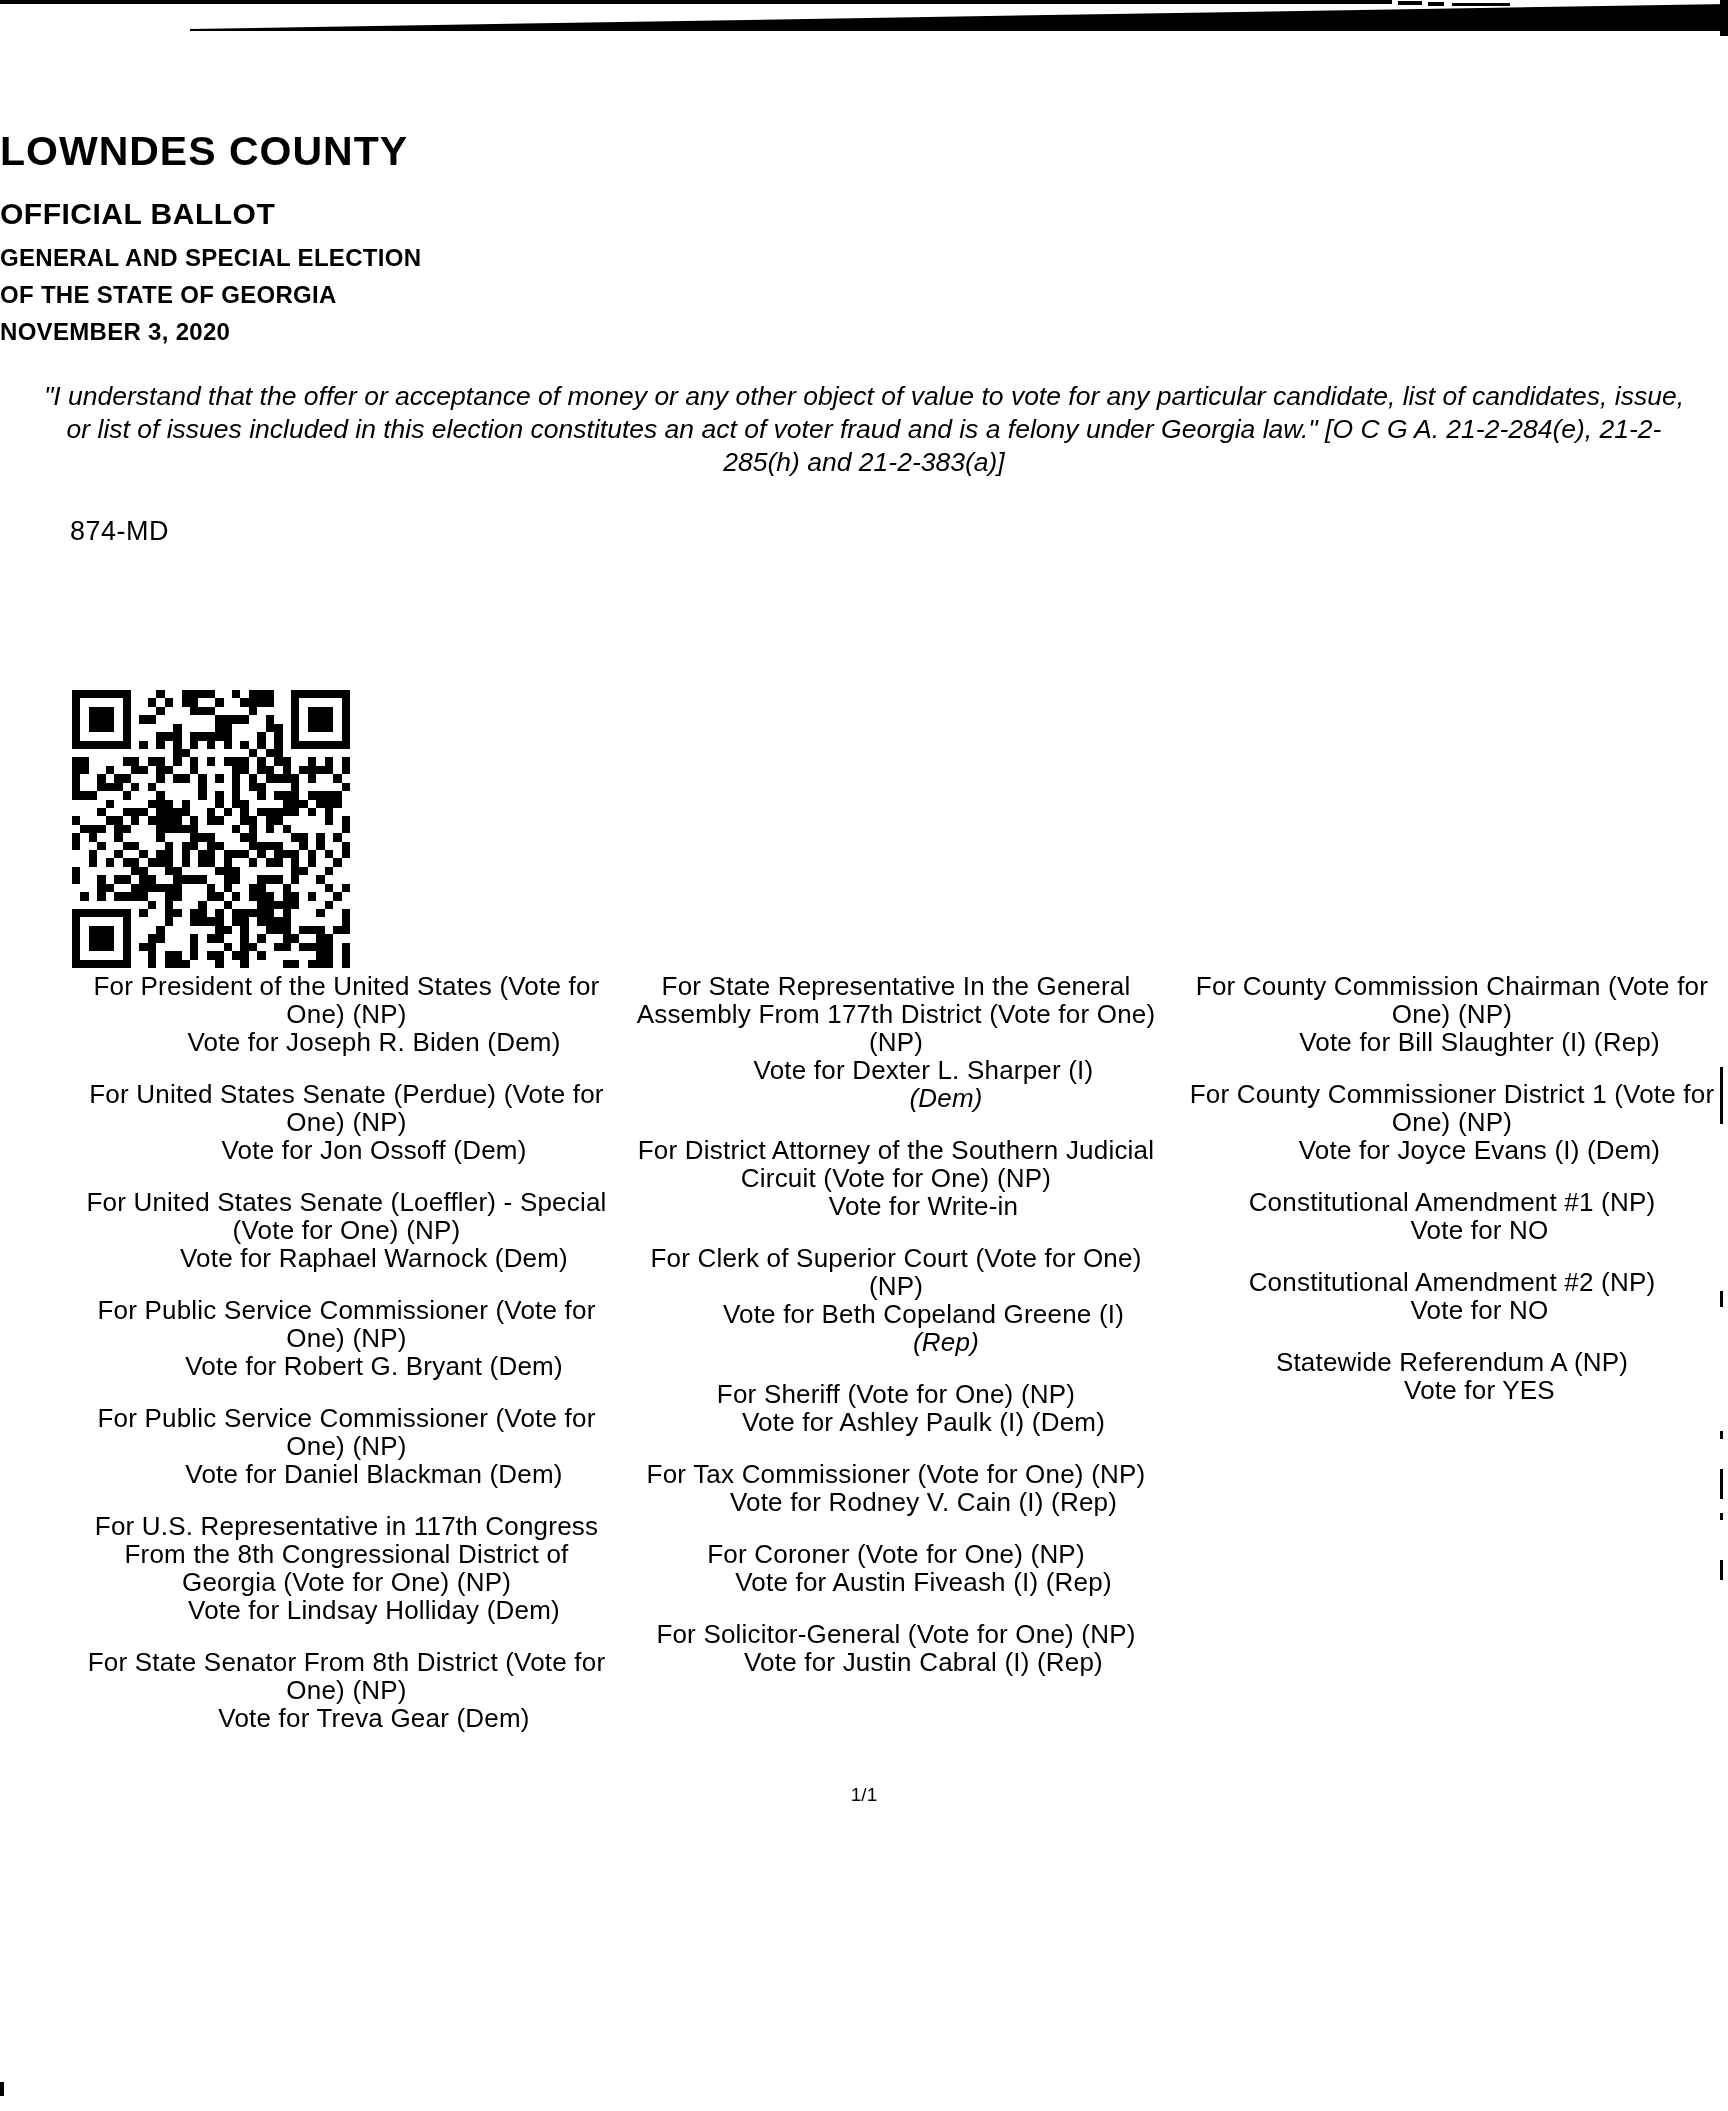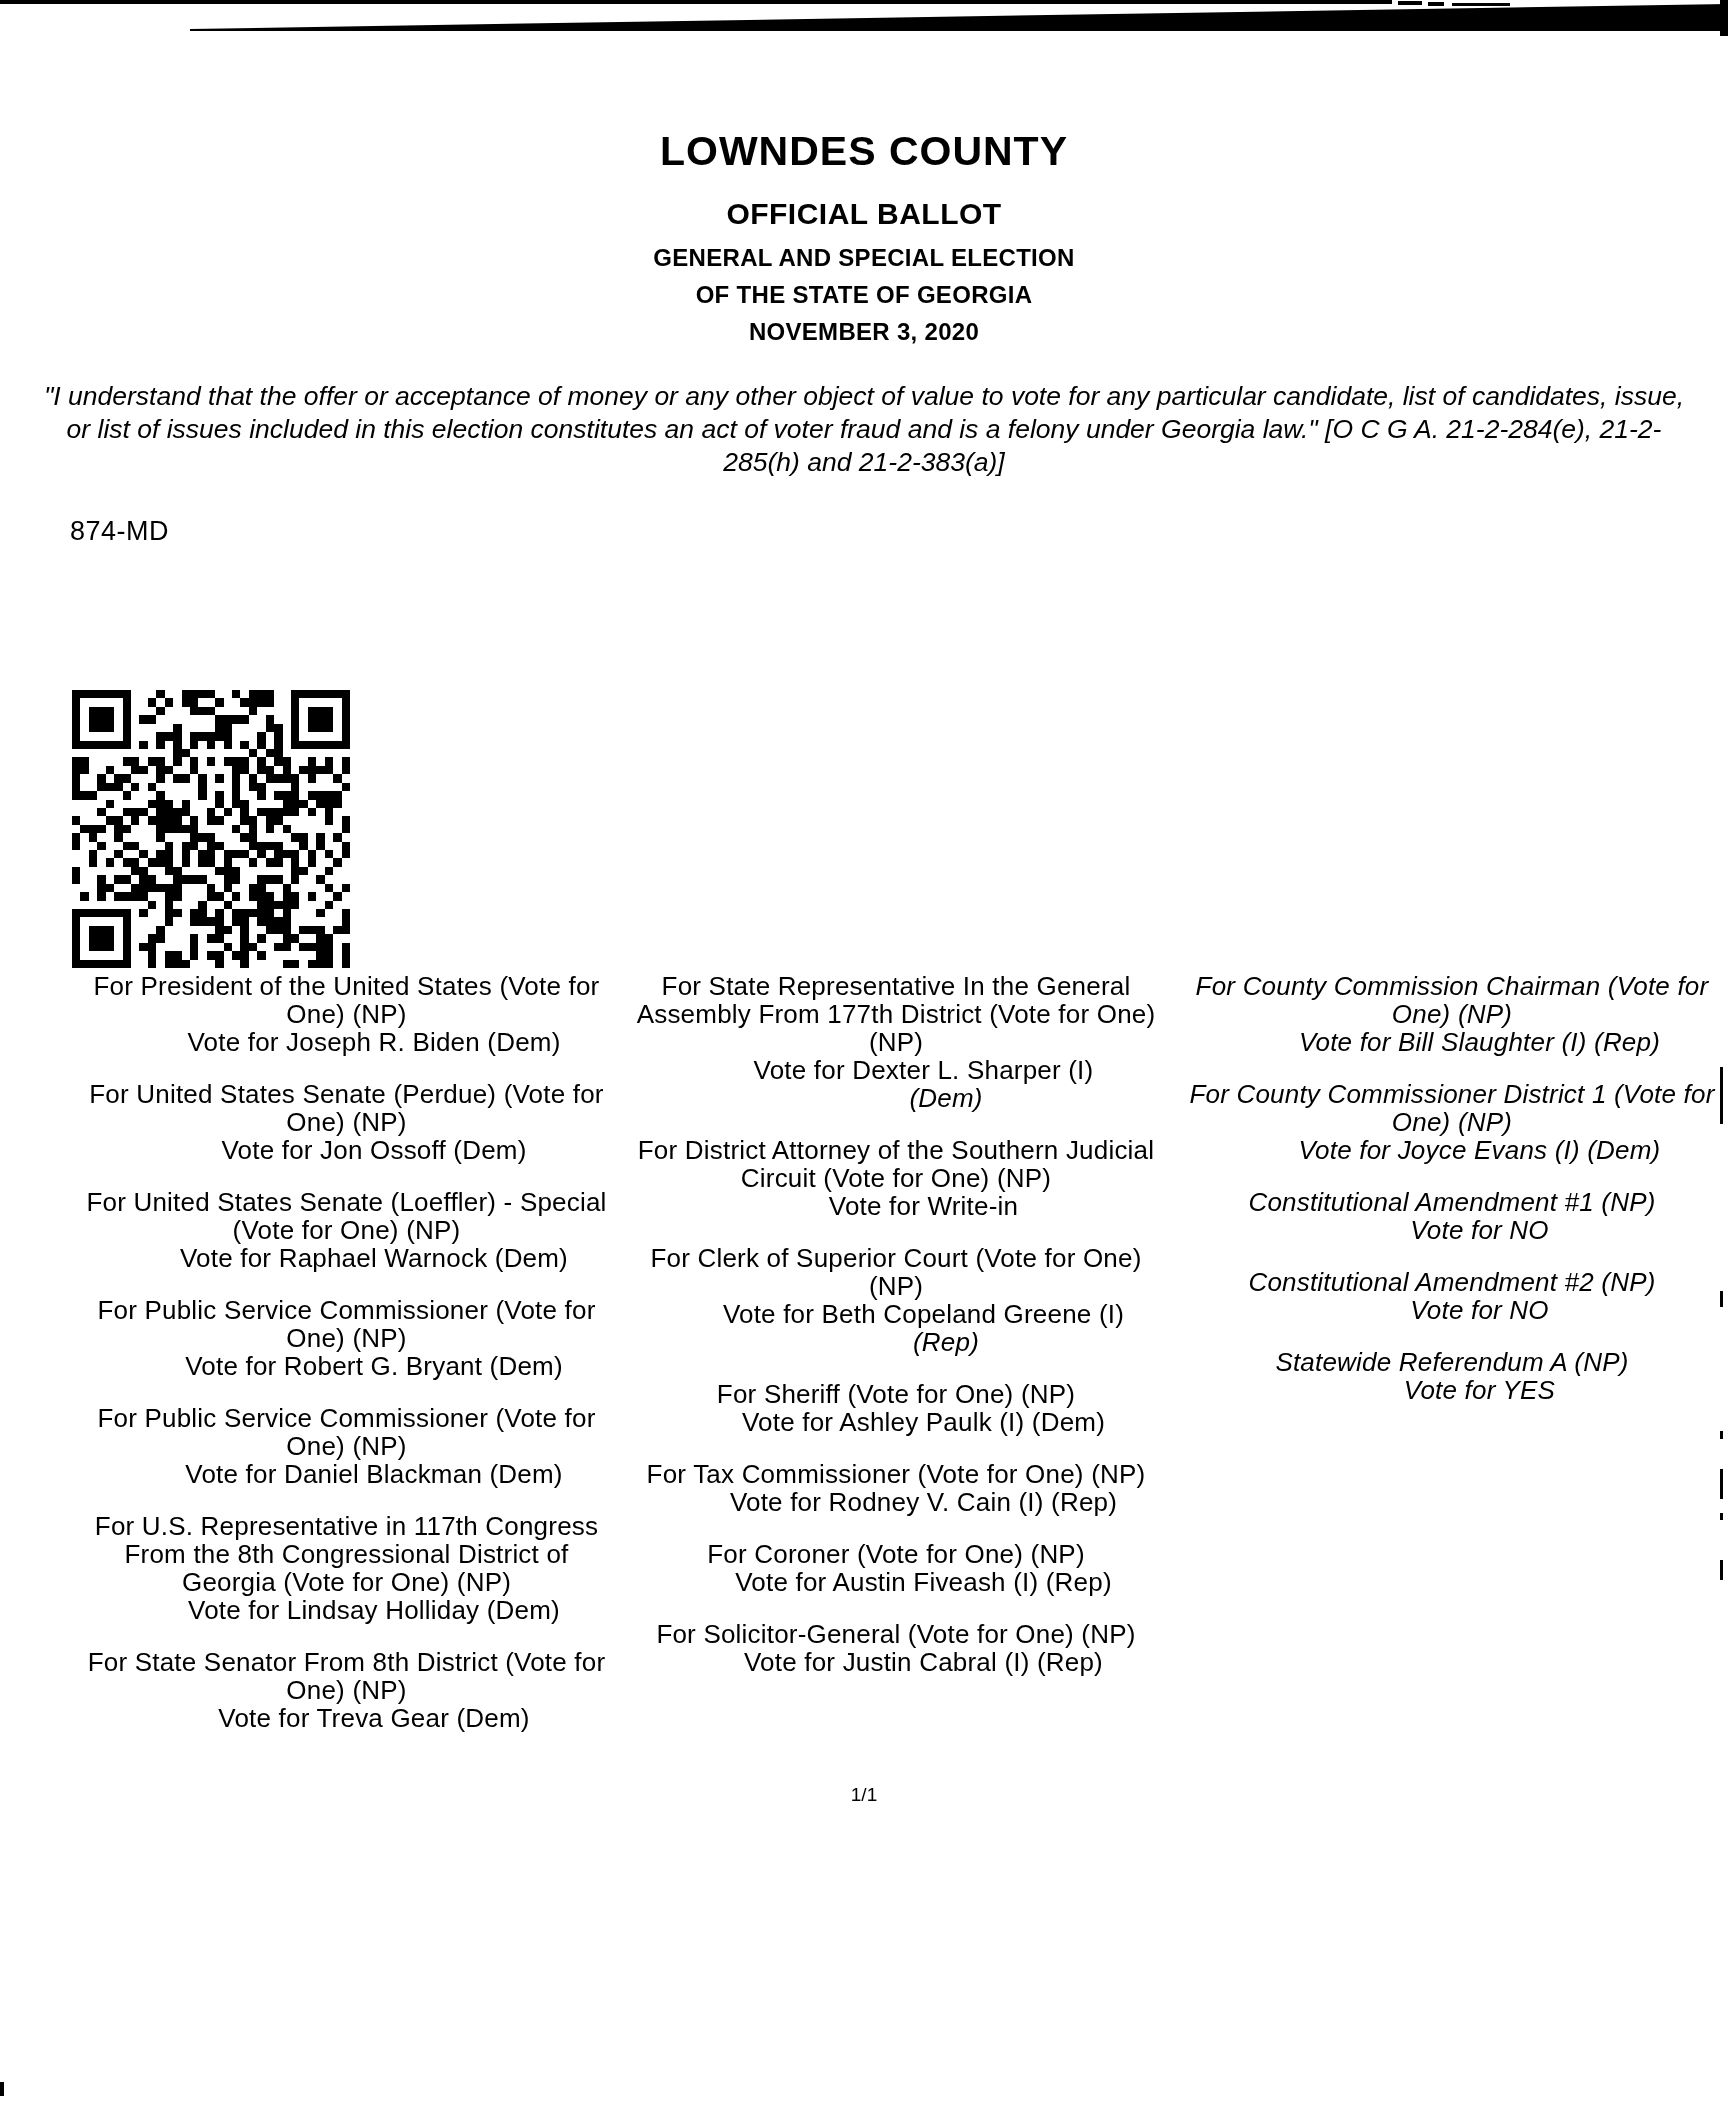--- a/index.html
+++ b/index.html
@@ -2,37 +2,37 @@
 <html><head>
 <meta charset="utf-8">
 <style>
   html,body{margin:0;padding:0;background:#e8e8e8;}
   .page{
     position:relative;width:1728px;height:2111px;background:#ffffff;
     font-family:"Liberation Sans",sans-serif;color:#000;overflow:hidden;
     -webkit-font-smoothing:antialiased;
   }
   
-  .header{position:absolute;top:128px;left:0;width:100%;text-align:center;}
+  .header{position:absolute;top:128px;left:0;width:100%;text-align:left;}
   .county{font-size:41px;font-weight:bold;letter-spacing:1px;}
   .ballot-type{font-size:30px;font-weight:bold;margin-top:22px;letter-spacing:.5px;}
   .election{font-size:24px;font-weight:bold;line-height:37px;margin-top:8px;letter-spacing:.3px;}
   .disclaimer{
     position:absolute;top:380px;left:39px;width:1650px;text-align:center;
     font-size:26.5px;font-style:italic;line-height:33px;
   }
   .style-code{position:absolute;left:70px;top:516px;font-size:27px;letter-spacing:.5px;}
   
   .qr{position:absolute;left:72px;top:690px;width:278px;height:278px;}
   .qr svg{display:block;width:278px;height:278px;}
   
   .col{position:absolute;top:972px;font-size:26px;line-height:28px;letter-spacing:.2px;text-align:center;}
   .col-1{left:74px;width:545px;}
   .col-2{left:620px;width:552px;}
-  .col-3{left:1178px;width:548px;font-style:italic;}
+  .col-3{left:1178px;width:548px;}
   .contest{margin-bottom:24px;}
   .contest-title{padding-left:0;}
   .vote-line{padding-left:55px;}
   .vote-cont{padding-left:100px;font-style:italic;}
   
   .footer{position:absolute;top:1784px;left:0;width:100%;text-align:center;font-size:19px;}
   
   .mark{position:absolute;background:#000;}
   .top-line{left:0;top:0;width:1392px;height:4px;}
   .top-dash-1{left:1398px;top:1px;width:24px;height:4px;}

